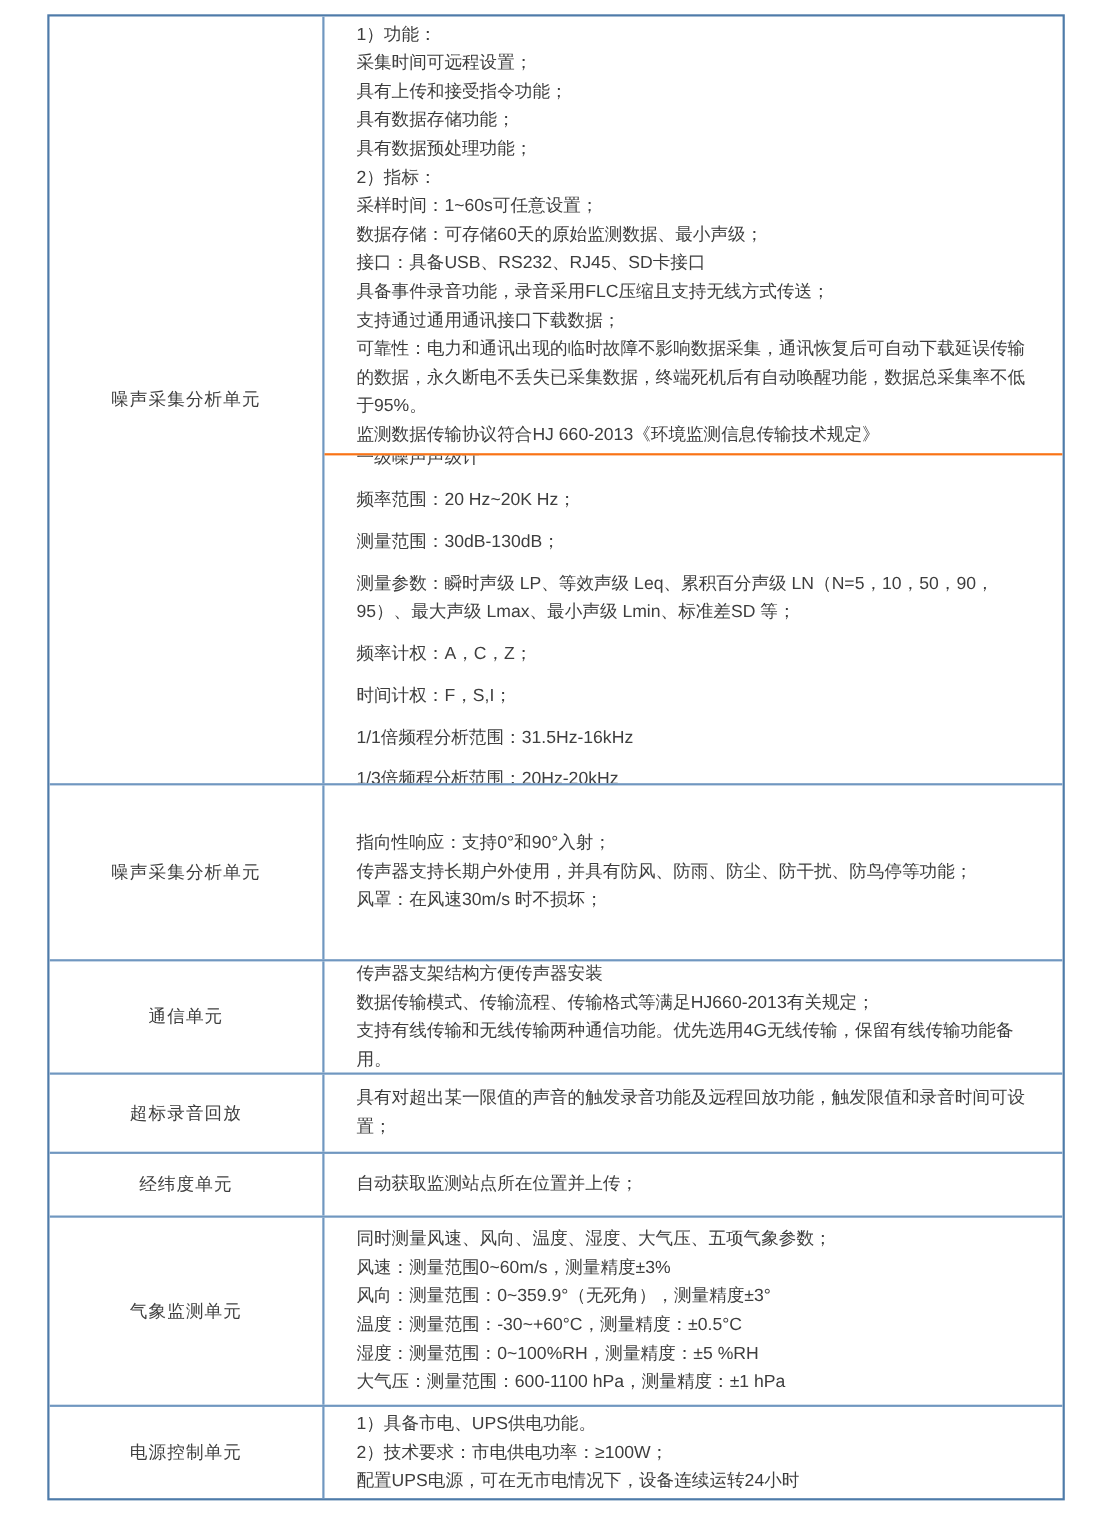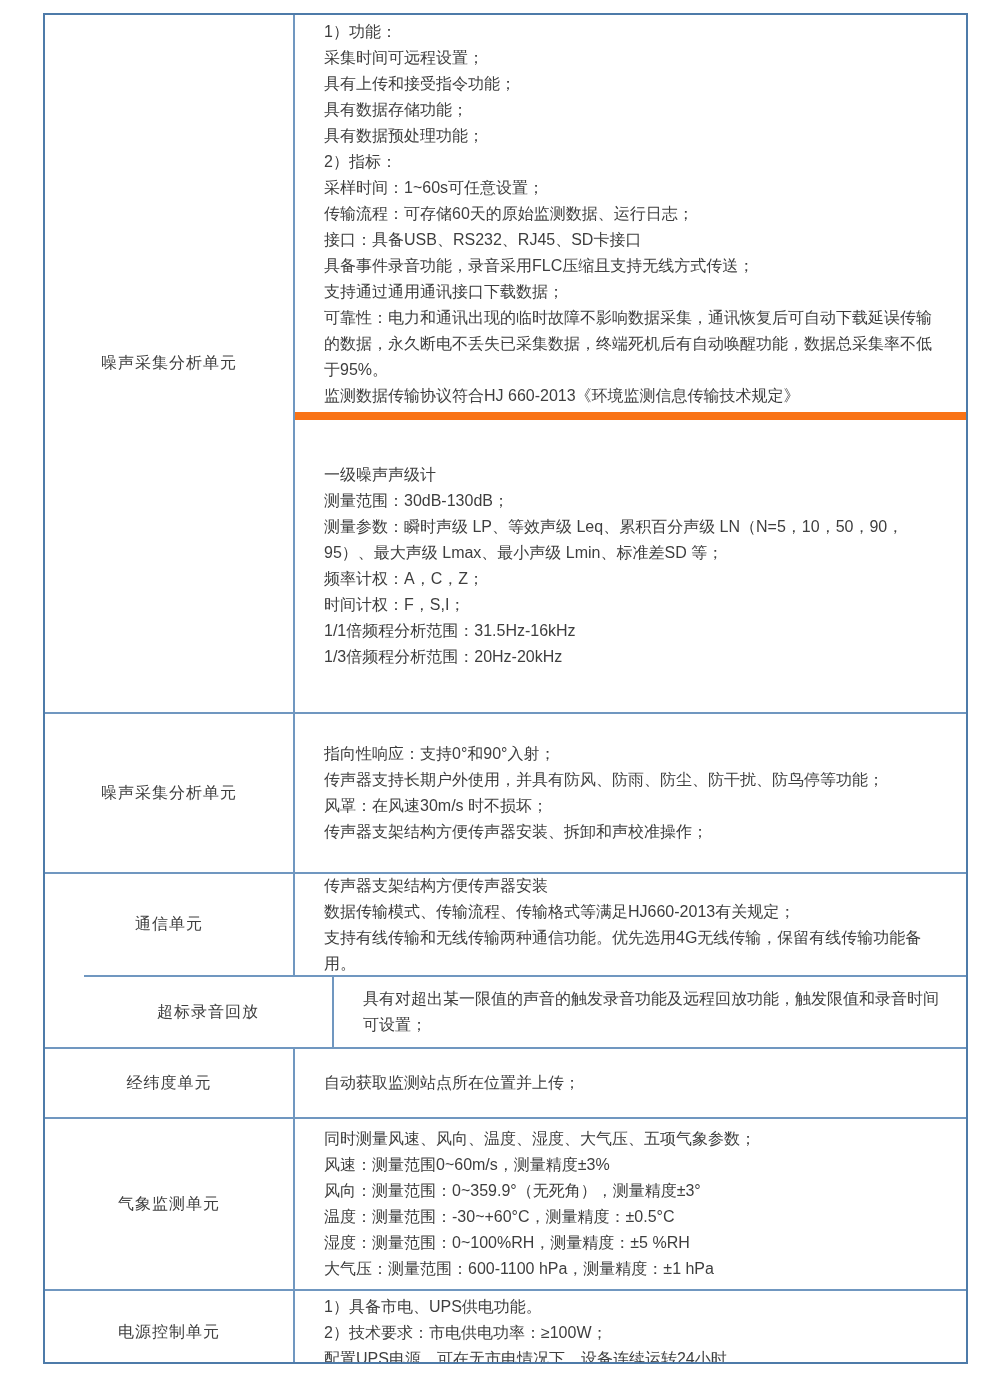--- a/index.html
+++ b/index.html
@@ -28,22 +28,22 @@
     flex: none;
     box-sizing: border-box;
     min-height: 0;
   }
   .row + .row {
     border-top: 2px solid #7097c0;
   }
   .r0 { height: 697px; }
   .r1 { height: 160px; }
   .r2 { height: 103px; }
-  .r3 { height: 72px; margin-left: 39px; }
-  .r4 { height: 70px; }
+  .r3 { height: 72px; }
+  .r4 { height: 58px; }
   .r5 { height: 172px; }
   .r6 { height: 85px; }
   .label-cell {
     width: 250px;
     flex: none;
     box-sizing: border-box;
     border-right: 2px solid #7097c0;
     display: flex;
     align-items: center;
     justify-content: center;
@@ -69,21 +69,22 @@
     padding: 6px 20px 6px 29px;
     overflow: hidden;
     flex: 1;
     min-height: 0;
   }
   .section.s-fixed {
     flex: none;
     height: 397px;
   }
   .section + .section {
-    border-top: 8px solid #f97316;
+    border-top: 2px solid #f97316;
+    gap: 12px;
   }
   .section p {
     margin: 0;
     font-size: 16px;
     line-height: 26px;
     color: #3e3e3e;
   }
 </style>
 </head>
 <body>
@@ -96,49 +97,49 @@
     </div>
     <div class="content-cell">
       <div class="section s-fixed">
         <p>1）功能：</p>
         <p>采集时间可远程设置；</p>
         <p>具有上传和接受指令功能；</p>
         <p>具有数据存储功能；</p>
         <p>具有数据预处理功能；</p>
         <p>2）指标：</p>
         <p>采样时间：1~60s可任意设置；</p>
-        <p>传输流程：可存储60天的原始监测数据、运行日志；</p>
+        <p>数据存储：可存储60天的原始监测数据、最小声级；</p>
         <p>接口：具备USB、RS232、RJ45、SD卡接口</p>
         <p>具备事件录音功能，录音采用FLC压缩且支持无线方式传送；</p>
         <p>支持通过通用通讯接口下载数据；</p>
         <p>可靠性：电力和通讯出现的临时故障不影响数据采集，通讯恢复后可自动下载延误传输的数据，永久断电不丢失已采集数据，终端死机后有自动唤醒功能，数据总采集率不低于95%。</p>
         <p>监测数据传输协议符合HJ 660-2013《环境监测信息传输技术规定》</p>
       </div>
       <div class="section">
         <p>一级噪声声级计</p>
+        <p>频率范围：20 Hz~20K Hz；</p>
         <p>测量范围：30dB-130dB；</p>
         <p>测量参数：瞬时声级 LP、等效声级 Leq、累积百分声级 LN（N=5，10，50，90，95）、最大声级 Lmax、最小声级 Lmin、标准差SD 等；</p>
         <p>频率计权：A，C，Z；</p>
         <p>时间计权：F，S,I；</p>
         <p>1/1倍频程分析范围：31.5Hz-16kHz</p>
         <p>1/3倍频程分析范围：20Hz-20kHz</p>
       </div>
     </div>
   </div>
 
   <div class="row r1">
     <div class="label-cell">
       <span>噪声采集分析单元</span>
     </div>
     <div class="content-cell">
       <div class="section">
         <p>指向性响应：支持0°和90°入射；</p>
         <p>传声器支持长期户外使用，并具有防风、防雨、防尘、防干扰、防鸟停等功能；</p>
         <p>风罩：在风速30m/s 时不损坏；</p>
-        <p>传声器支架结构方便传声器安装、拆卸和声校准操作；</p>
       </div>
     </div>
   </div>
 
   <div class="row r2">
     <div class="label-cell">
       <span>通信单元</span>
     </div>
     <div class="content-cell">
       <div class="section">

